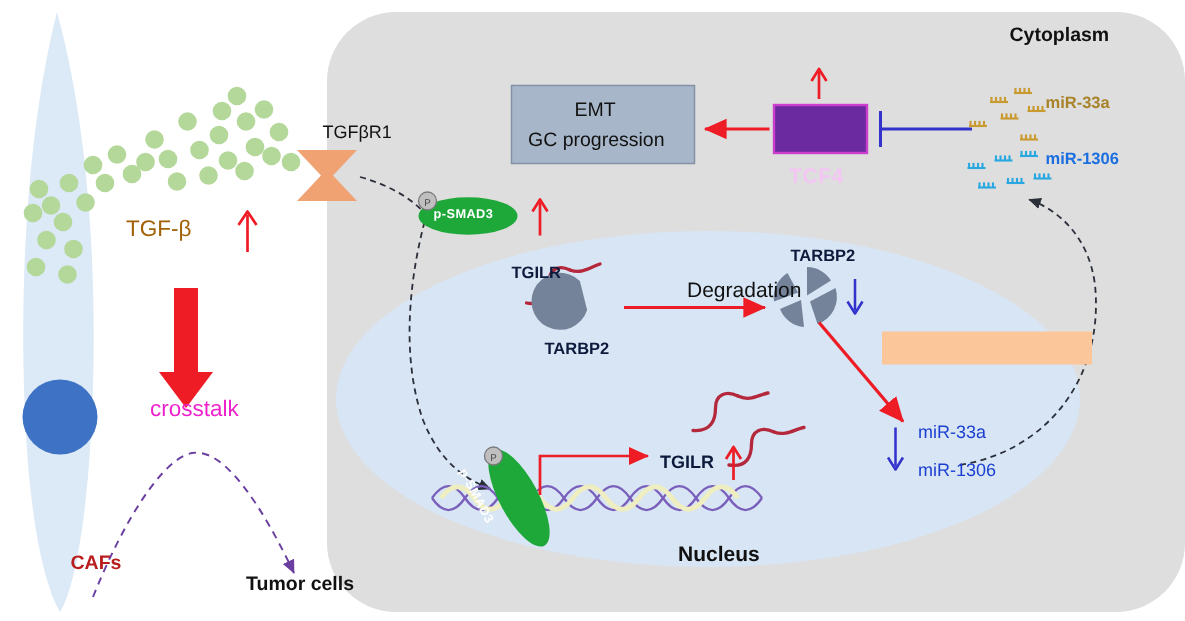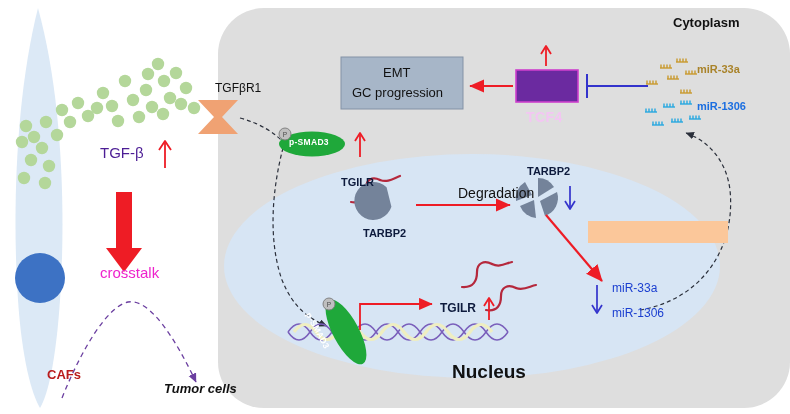--- a/index.html
+++ b/index.html
@@ -284,27 +284,27 @@
     </g>
 
     <g stroke="#ee1c25" stroke-width="1.8" fill="none">
       <line x1="165" y1="168" x2="165" y2="143"></line>
       <path d="M159,150 L165,141 L171,150" stroke-linejoin="round"></path>
     </g>
   </svg>
 
   <div class="lbl b" style="left:673px;top:16px;font-size:13px;color:#111;">Cytoplasm</div>
 
-  <div class="lbl b" style="left:452px;top:362px;font-size:19px;color:#111;">Nucleus</div>
+  <div class="lbl b" style="left:452px;top:362px;font-size:14px;color:#111;">Nucleus</div>
 
   <div class="lbl b" style="left:47px;top:368px;font-size:13px;color:#b91c1c;">CAFs</div>
 
-  <div class="lbl b" style="left:164px;top:382px;font-size:13px;color:#111;font-style:italic;">Tumor cells</div>
-
-  <div class="lbl" style="left:100px;top:145px;font-size:15px;color:#4c1d95;">TGF-β</div>
+  <div class="lbl b" style="left:164px;top:382px;font-size:13px;color:#111;">Tumor cells</div>
+
+  <div class="lbl" style="left:84px;top:145px;font-size:15px;color:#a16207;">TGF-β</div>
 
   <div class="lbl" style="left:100px;top:265px;font-size:15px;color:#ee22cc;">crosstalk</div>
 
   <div class="lbl" style="left:215px;top:82px;font-size:12px;color:#111;">TGFβR1</div>
 
   <div class="lbl b" style="left:289px;top:138px;font-size:8.5px;color:#ffffff;letter-spacing:0.3px;">p-SMAD3</div>
 
   <div class="lbl" style="left:312px;top:311px;font-size:8.5px;color:#ffffff;font-weight:bold;
               transform:rotate(62deg);transform-origin:left top;letter-spacing:0.3px;">p-SMAD3</div>
 

